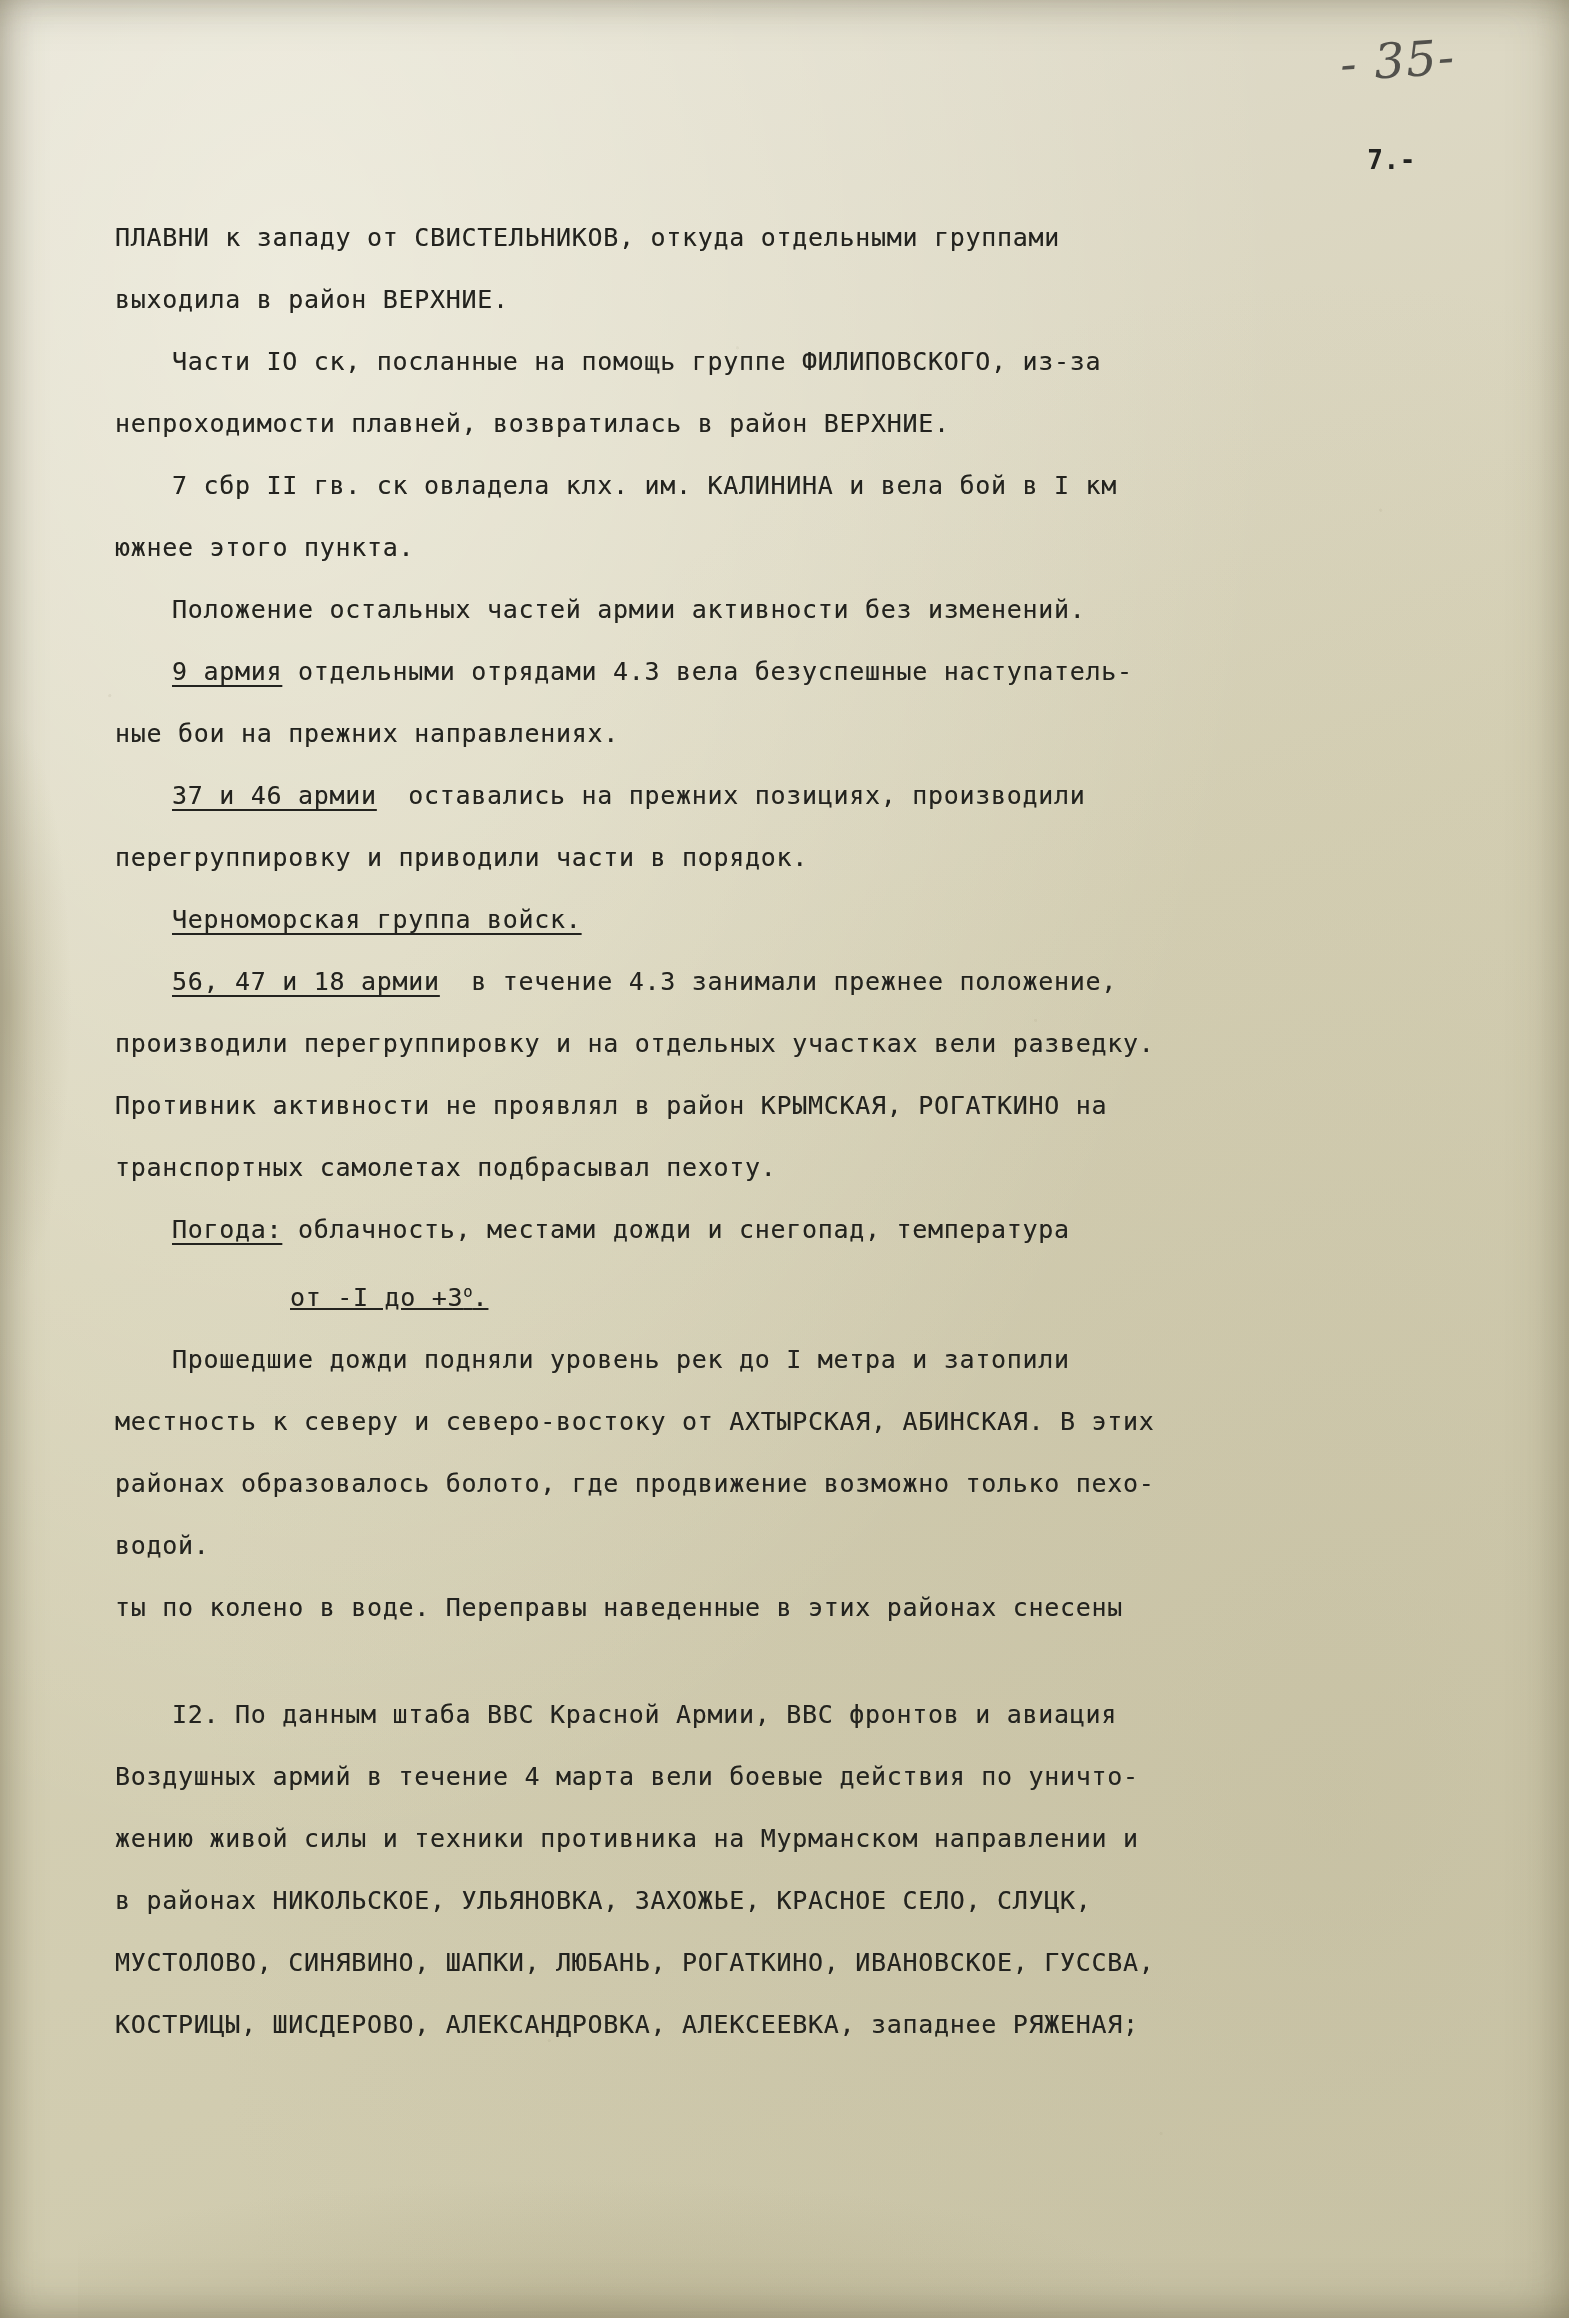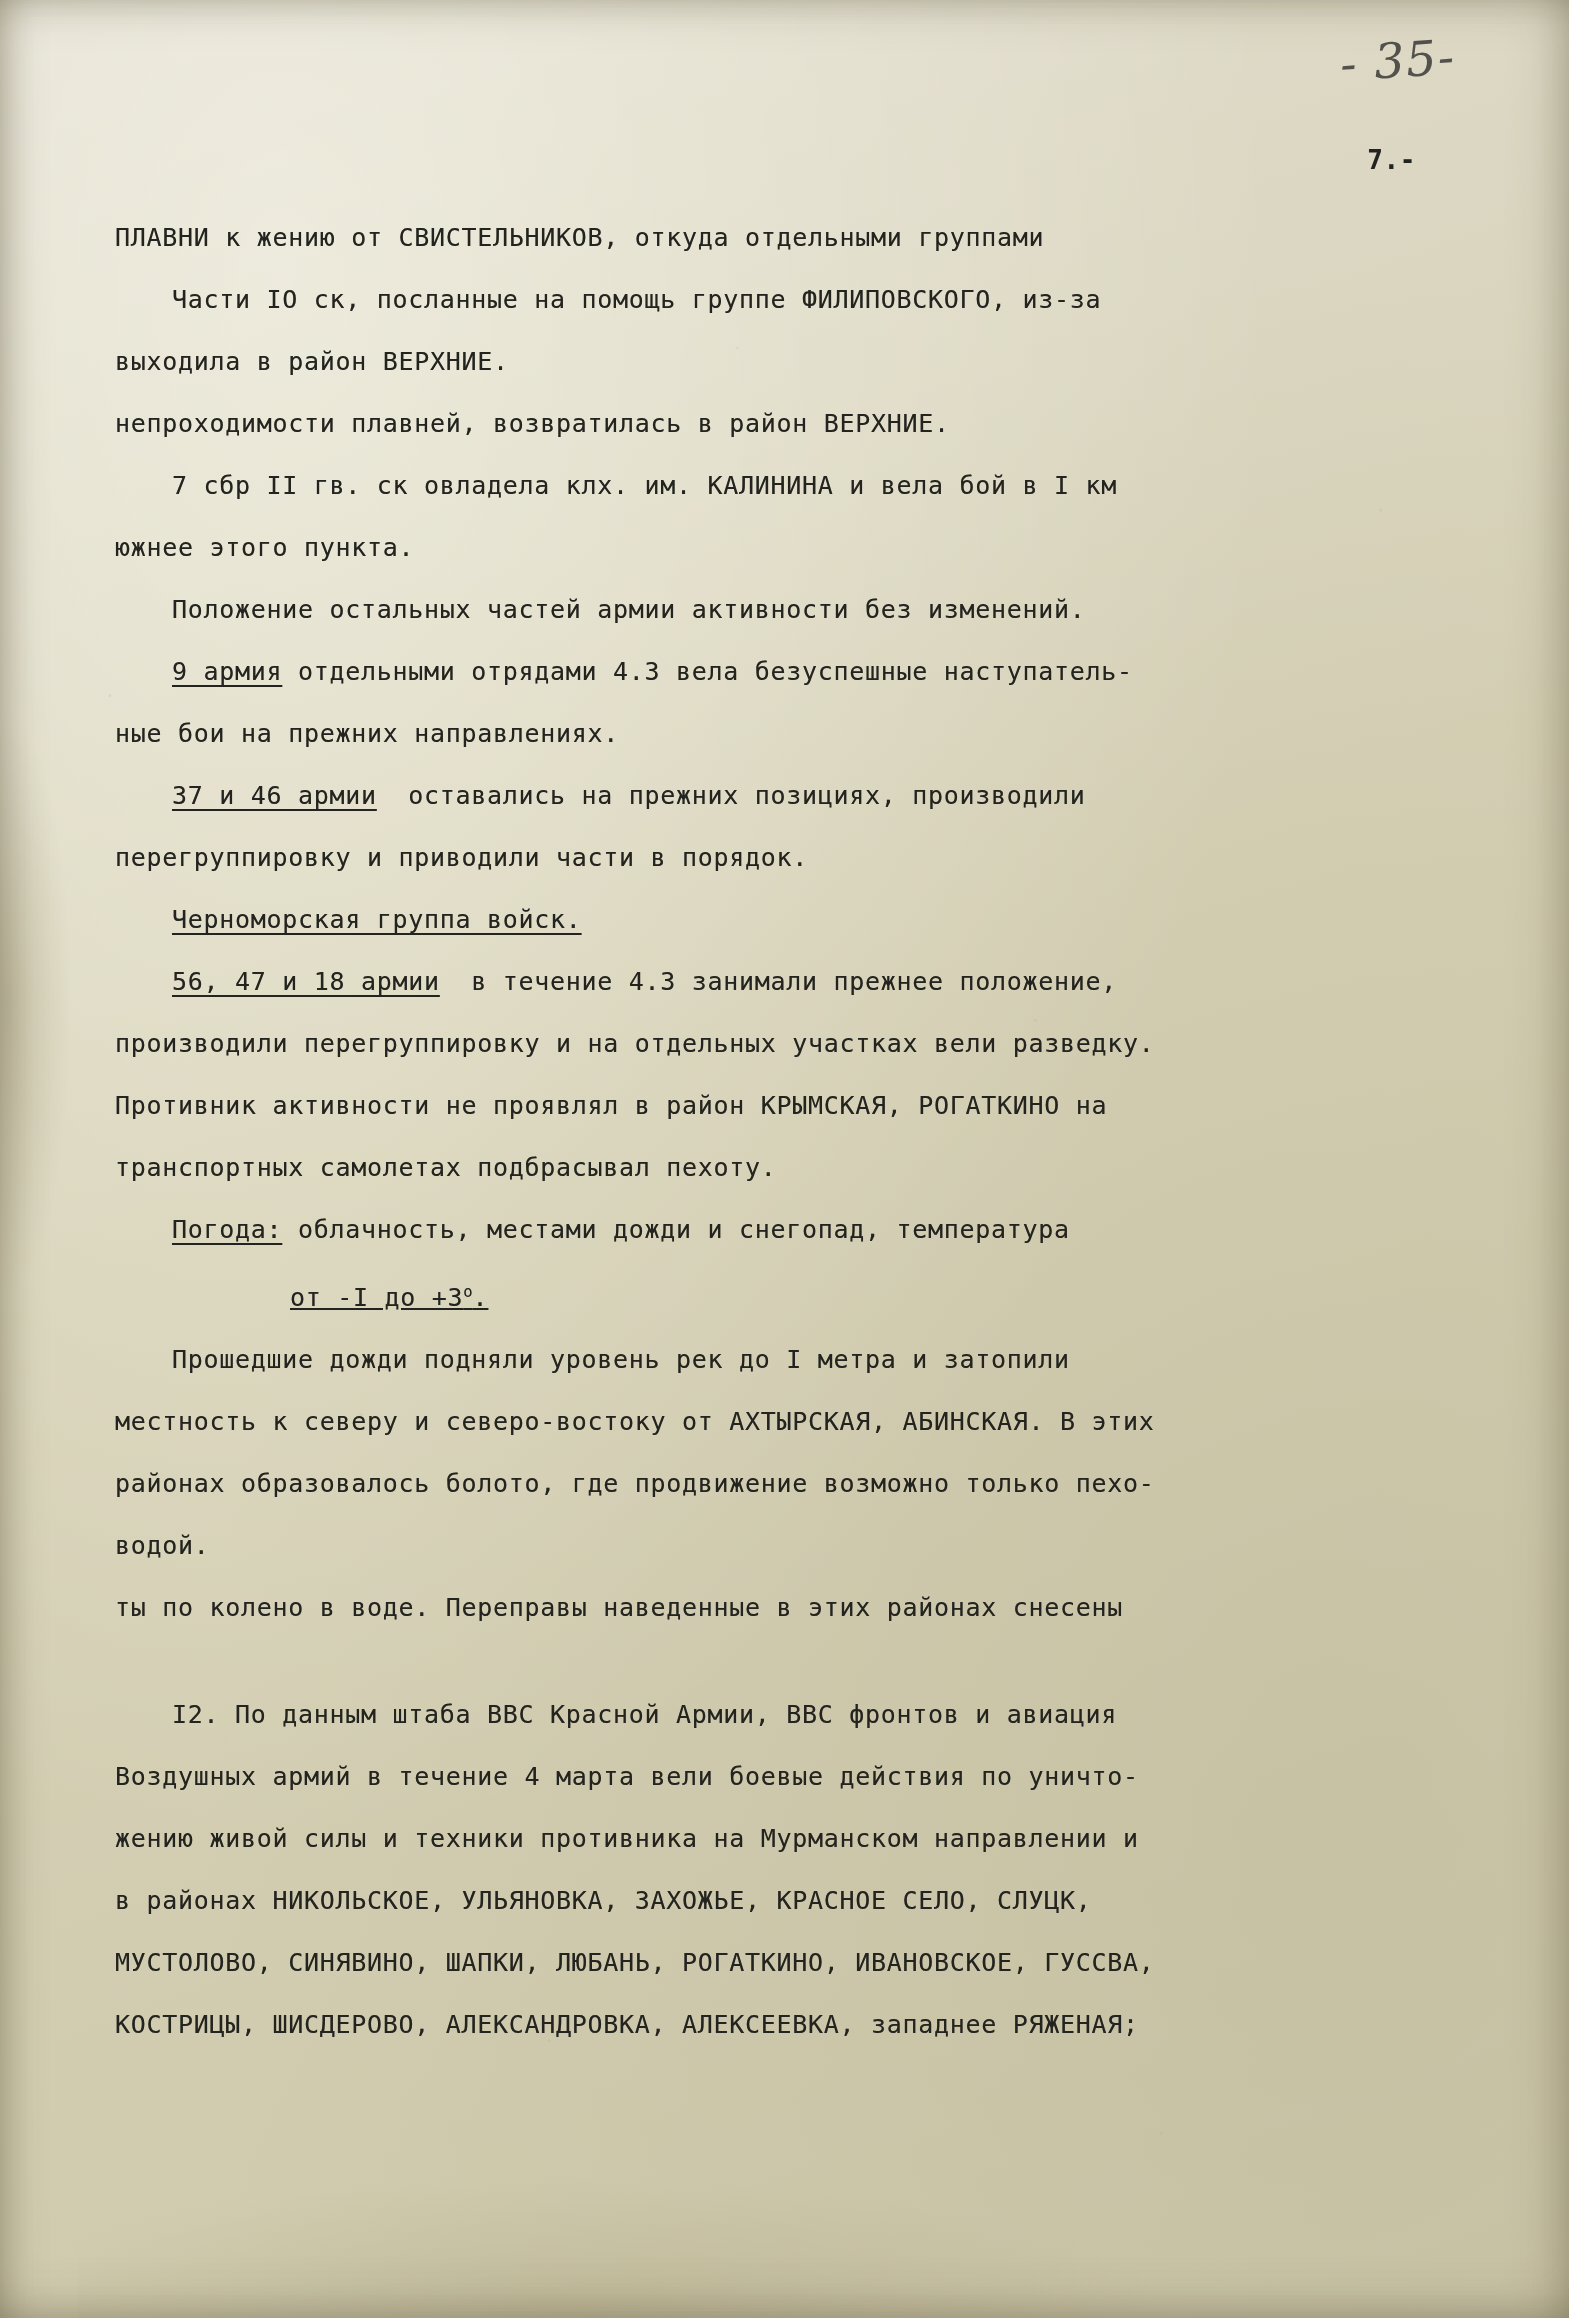--- a/index.html
+++ b/index.html
@@ -125,24 +125,24 @@
 <div class="page">
   <div class="grain"></div>
   <div class="stain-left"></div>
   <div class="stain-bottom"></div>
 
   <div class="hand-number">- 35-</div>
   <div class="typed-page-number">7.-</div>
 
   <div class="body">
 
-    <p class="line">ПЛАВНИ к жению от СВИСТЕЛЬНИКОВ, откуда отдельными группами</p>
+    <p class="line">ПЛАВНИ к западу от СВИСТЕЛЬНИКОВ, откуда отдельными группами</p>
+    <p class="line">выходила в район ВЕРХНИЕ.</p>
+
     <p class="line indent">Части IО ск, посланные на помощь группе ФИЛИПОВСКОГО, из-за</p>
-
-    <p class="line">выходила в район ВЕРХНИЕ.</p>
     <p class="line">непроходимости плавней, возвратилась в район ВЕРХНИЕ.</p>
 
     <p class="line indent">7 сбр II гв. ск овладела клх. им. КАЛИНИНА и вела бой в I км</p>
     <p class="line">южнее этого пункта.</p>
 
     <p class="line indent">Положение остальных частей армии активности без изменений.</p>
 
     <p class="line indent"><span class="u">9 армия</span><span> отдельными отрядами 4.3 вела безуспешные наступатель-</span></p>
     <p class="line">ные бои на прежних направлениях.</p>
 

